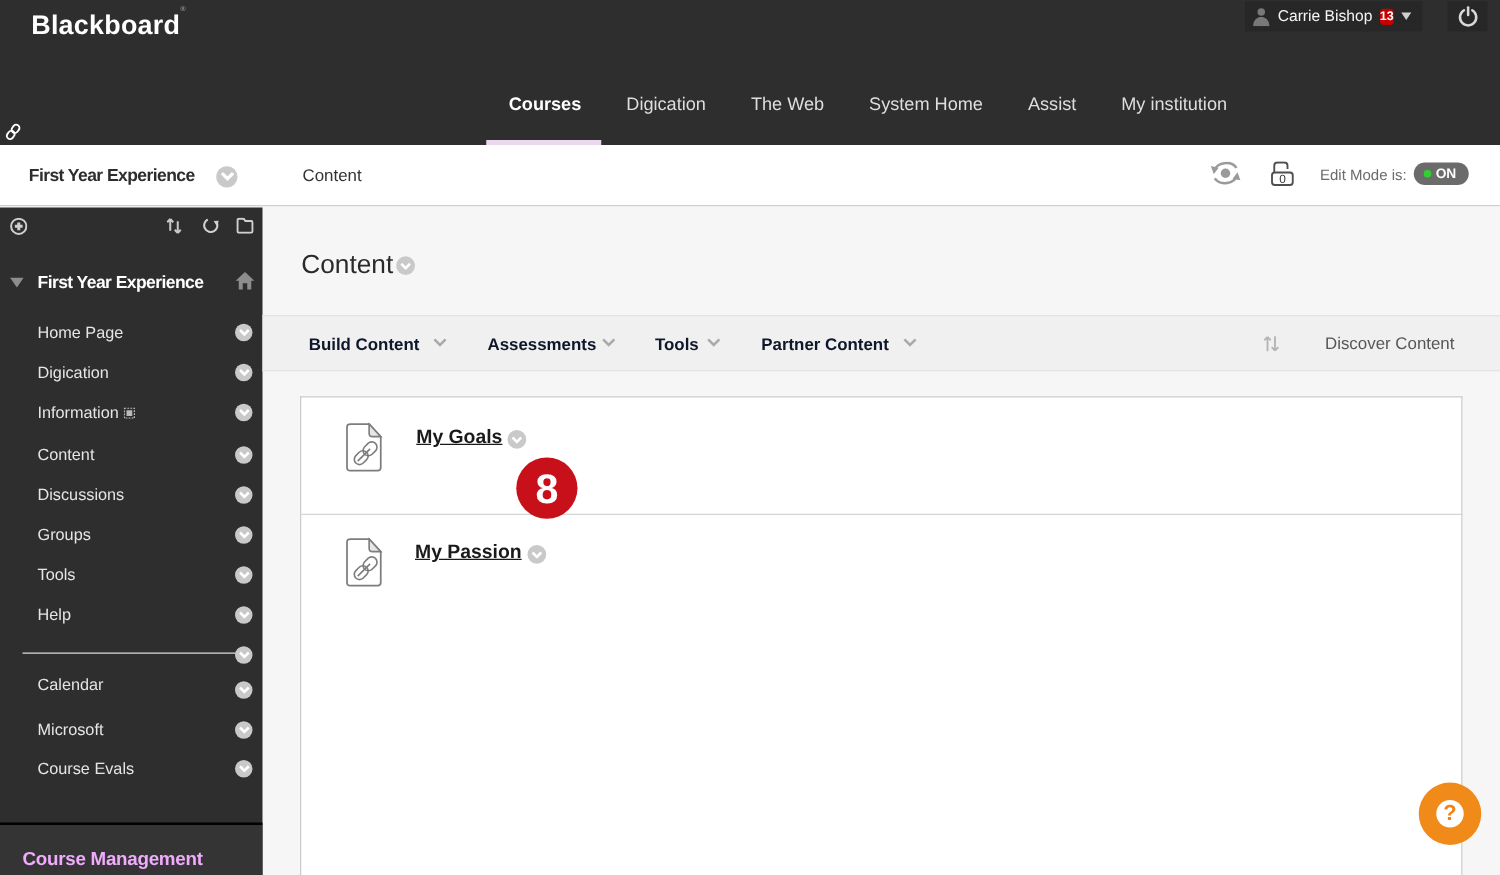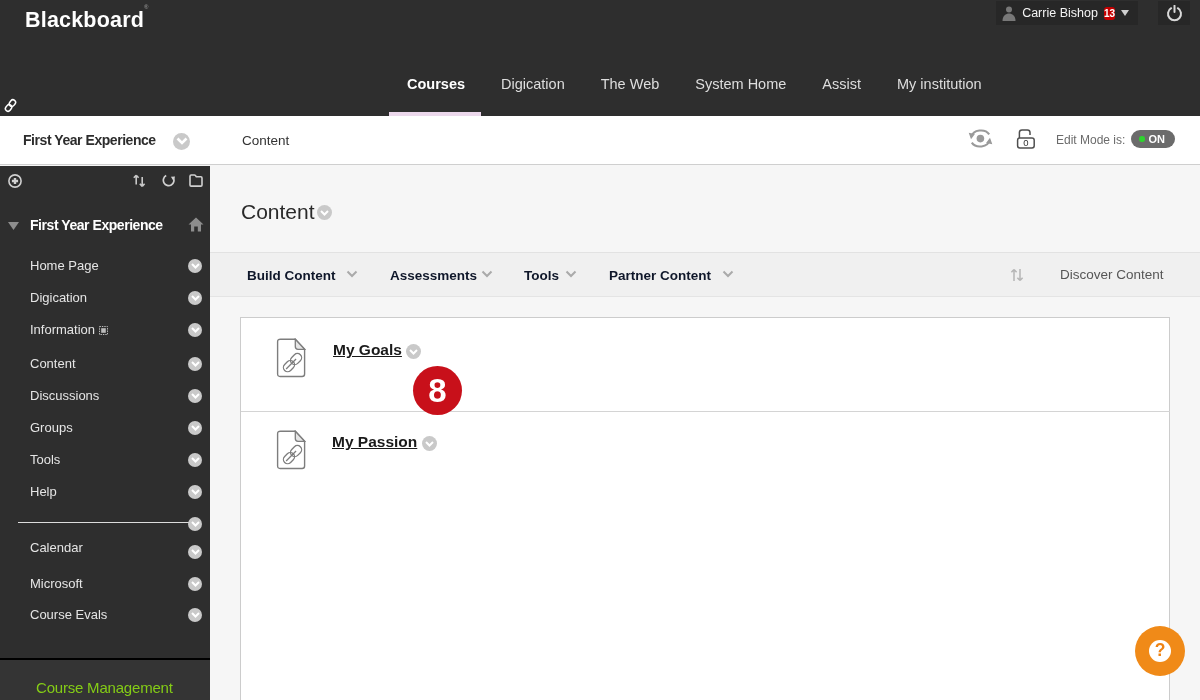--- a/index.html
+++ b/index.html
@@ -29,21 +29,21 @@
   #onpill .dot { width:5.5px; height:5.5px; border-radius:50%; background:#2ed32e; margin-left:8px; }
   #onpill .txt { color:#fff; font-size:11px; font-weight:bold; margin-left:4px;text-align:center; }
   
   #sidebar { position:absolute; left:0; top:166px; width:210px; height:534px; background:#2e2e2e; color:#f2f2f2; }
   #sidetitle { position:absolute; left:30px; top:51px; font-size:14px; letter-spacing:-0.45px; font-weight:bold; color:#fff; }
   .mitem { position:absolute; left:30px; font-size:13px; color:#e5e5e5; }
   .mcircle { position:absolute; left:188px; width:14px; height:14px; }
   #sdivider { position:absolute; left:18px; top:356px; width:172px; border-top:1px solid #dcdcdc; }
   #blackline { position:absolute; left:0; top:492px; width:210px; height:2px; background:#000; }
   #cmsec { position:absolute; left:0; top:494px; width:210px; height:40px; background:#343434; }
-  #cmgmt { position:absolute; left:36px; top:513px; font-size:15px; letter-spacing:-0.2px; font-weight:normal; color:#84cc16; }
+  #cmgmt { position:absolute; left:18px; top:513px; font-size:15px; letter-spacing:-0.2px; font-weight:bold; color:#f0abfc; }
   
   #heading { position:absolute; left:241px; top:200px; font-size:21px; color:#2a2a2a; }
   #actionbar { position:absolute; left:210px; top:252px; width:990px; height:45px; background:#f0f0f0; border-top:1px solid #e2e2e2; border-bottom:1px solid #e4e4e4; }
   .abitem { position:absolute; top:15px; font-size:13.5px; font-weight:bold; color:#0f172a; }
   .abchev { position:absolute; top:17px; }
   #discover { position:absolute; left:850px; top:14px; font-size:13.5px; color:#565656; }
   
   #cbox { position:absolute; left:240px; top:317px; width:930px; height:383px; background:#fff; border:1px solid #ccc; border-bottom:none; }
   .item-title { font-size:15.5px; font-weight:bold; color:#1a1a1a; text-decoration:underline; }
   #divider1 { position:absolute; left:0px; top:93px; width:929px; border-top:1px solid #d4d4d4; }

